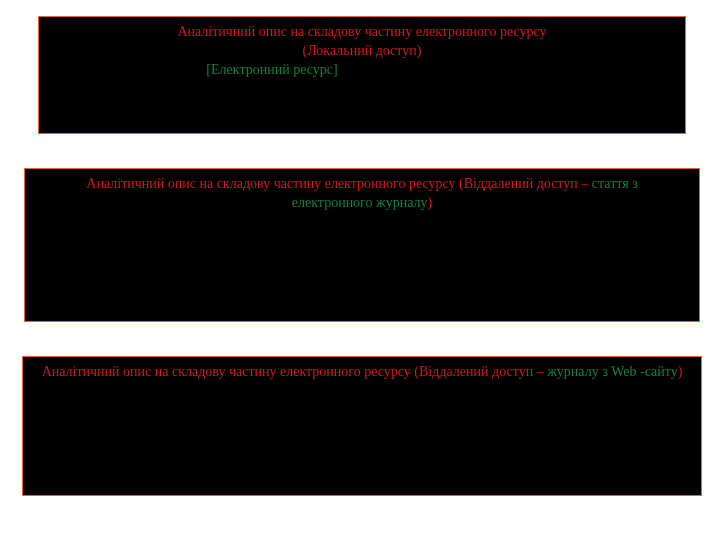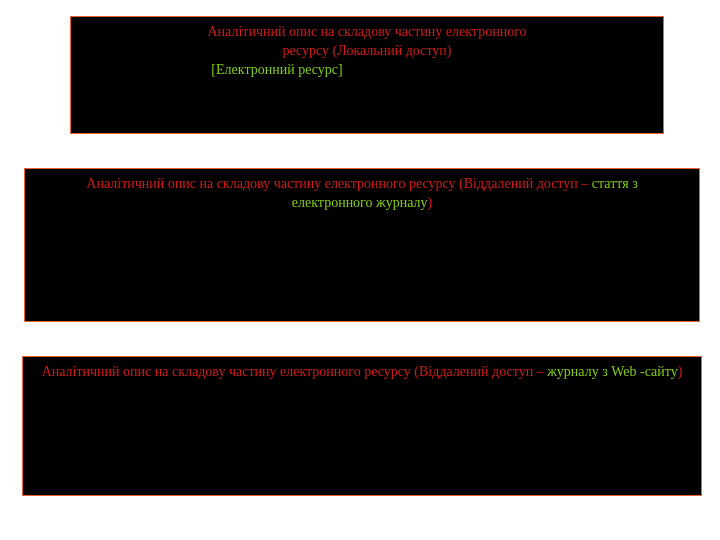--- a/index.html
+++ b/index.html
@@ -17,30 +17,30 @@
     position: relative;
     box-sizing: border-box;
   }
   .card {
     position: absolute;
     background: #000;
     border: 1px solid #e8642c;
     box-sizing: border-box;
     padding: 6px 10px 10px 10px;
   }
-  .card1 { left: 38px; top: 16px;  width: 594px; height: 118px; margin-left: 32px; }
+  .card1 { left: 38px; top: 16px;  width: 648px; height: 118px; }
   .card2 { left: 24px; top: 168px; width: 676px; height: 154px; }
   .card3 { left: 22px; top: 356px; width: 680px; height: 140px; }
 
   .title {
     text-align: center;
     line-height: 1.35;
   }
   .title .red  { color: #d11a1a; }
-  .title .blue { color: #84cc16; }
+  .title .blue { color: #15803d; }
 
   .title1 { padding: 0 110px; }
   .title1 .line2 { padding-right: 180px; text-align: center; }
 
   .title2 { padding: 0 10px; }
   .title3 { padding: 0 6px; }
 </style>
 </head>
 <body>
 

